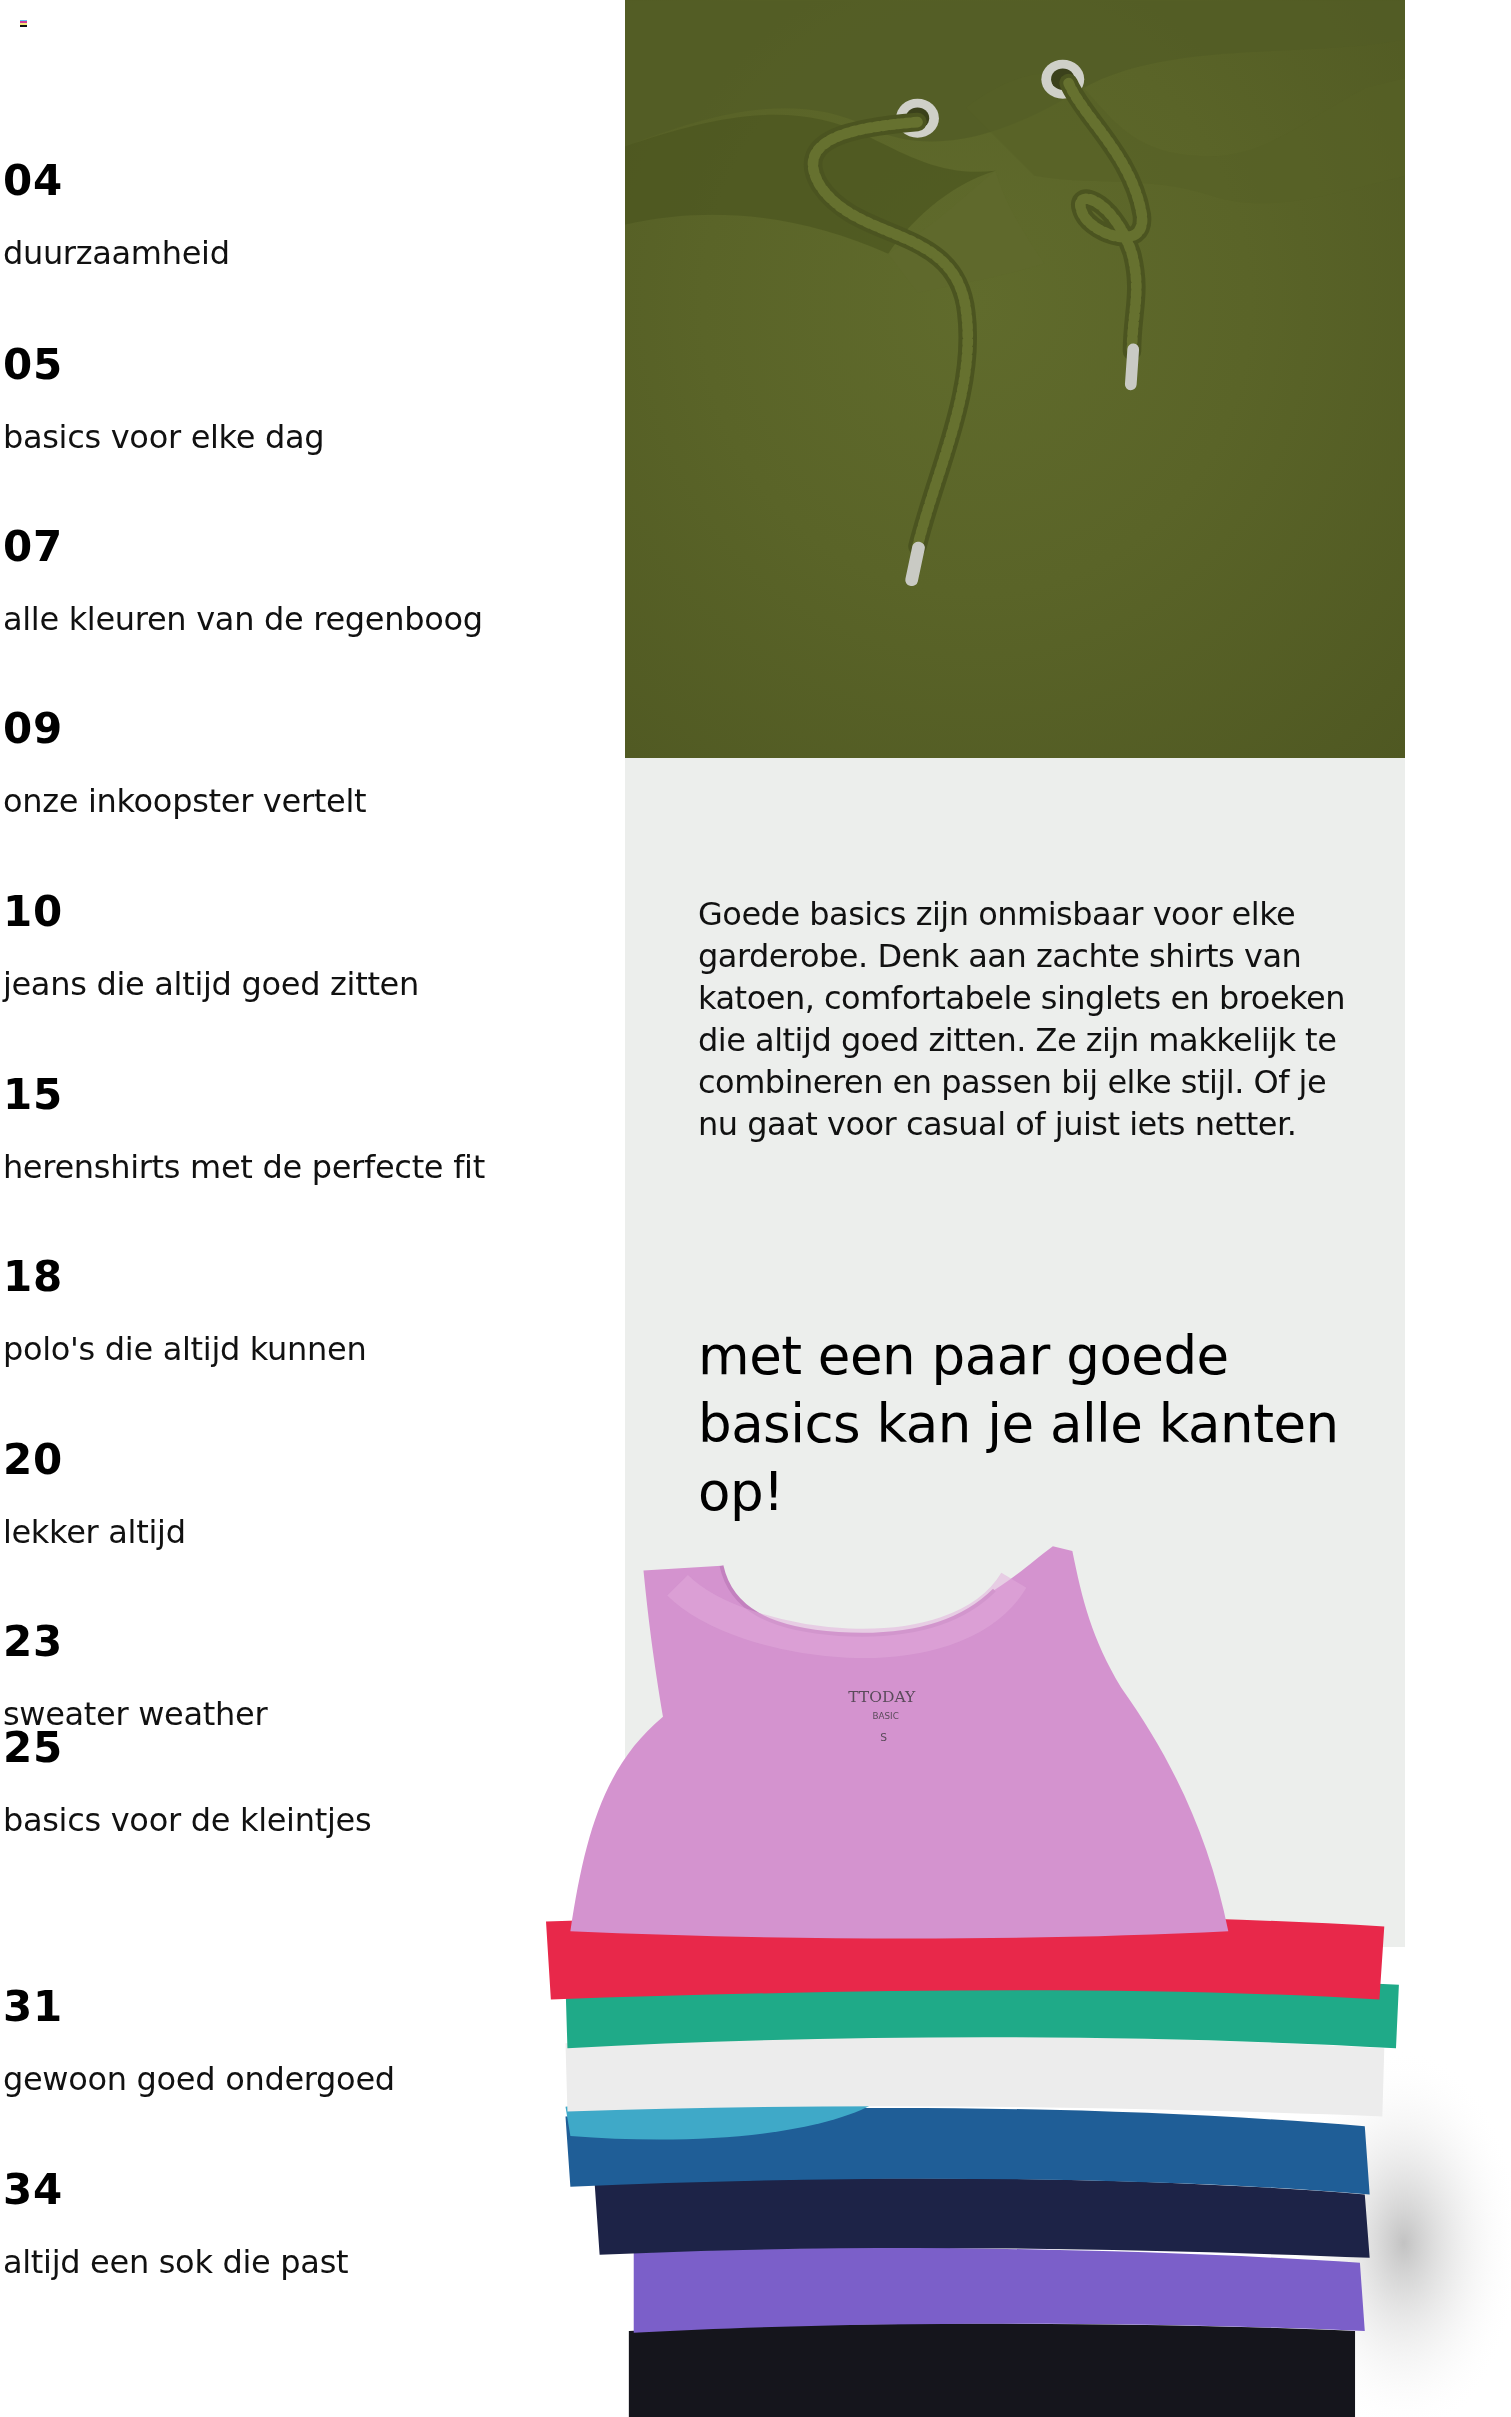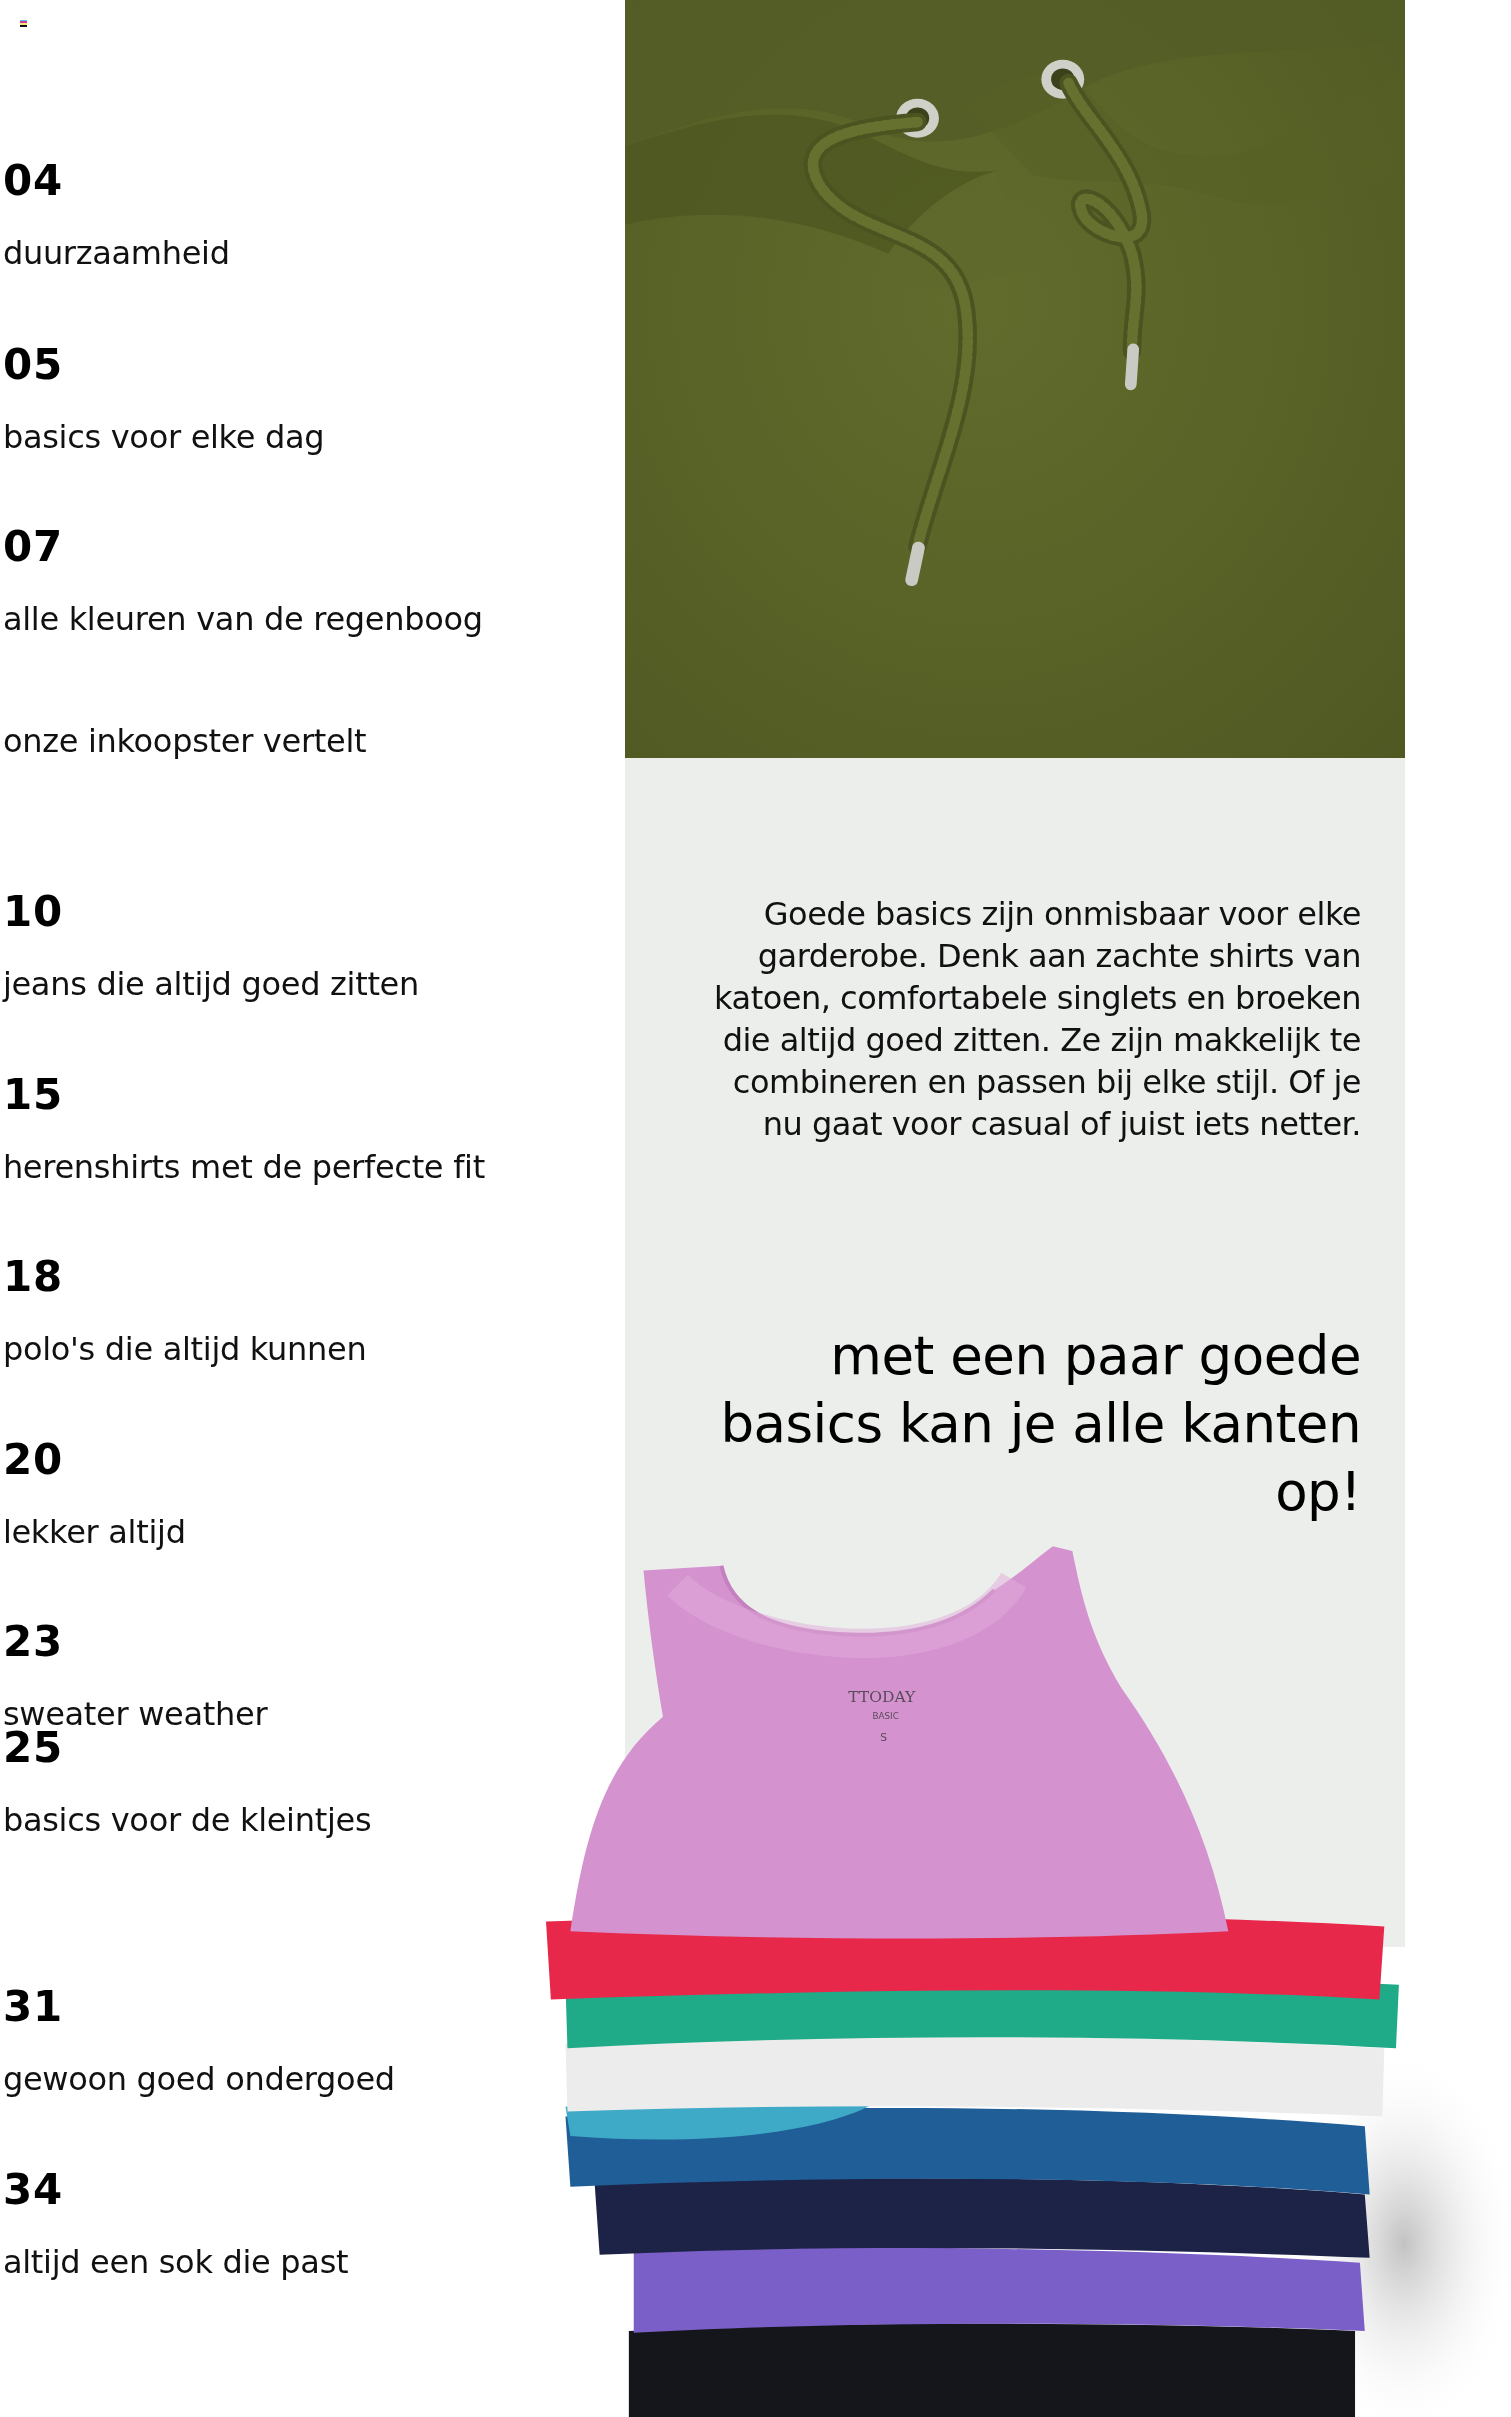--- a/index.html
+++ b/index.html
@@ -24,21 +24,20 @@
   .toc-title {
     font-family: "DejaVu Sans", "Liberation Sans", sans-serif;
     font-size: 32px; line-height: 39px; display: block; margin-top: 23px;
     color: #111; white-space: nowrap; letter-spacing: -0.3px;
   }
 
   
   .right-col {
     position: absolute; left: 625px; top: 0; width: 780px; height: 1947px;
     background: #eceeec;
-    text-align: right;
   }
   .hero-photo {
     position: absolute; left: 0; top: 0; width: 780px; height: 758px;
     background: radial-gradient(ellipse at 45% 40%, #606b2c 0%, #5a6428 45%, #4f5822 100%);
     overflow: hidden;
   }
   .hero-photo svg { position: absolute; left: 0; top: 0; }
 
   .intro-text {
     position: absolute; left: 73px; top: 861px; width: 663px;
@@ -71,20 +70,21 @@
   </a>
   <a class="toc-item" style="top:335px">
     <span class="toc-num">05</span>
     <span class="toc-title">basics voor elke dag</span>
   </a>
   <a class="toc-item" style="top:517px">
     <span class="toc-num">07</span>
     <span class="toc-title">alle kleuren van de regenboog</span>
   </a>
   <a class="toc-item" style="top:699px">
+    <span class="toc-num">09</span>
     <span class="toc-title">onze inkoopster vertelt</span>
   </a>
   <a class="toc-item" style="top:882px">
     <span class="toc-num">10</span>
     <span class="toc-title">jeans die altijd goed zitten</span>
   </a>
   <a class="toc-item" style="top:1065px">
     <span class="toc-num">15</span>
     <span class="toc-title">herenshirts met de perfecte fit</span>
   </a>

